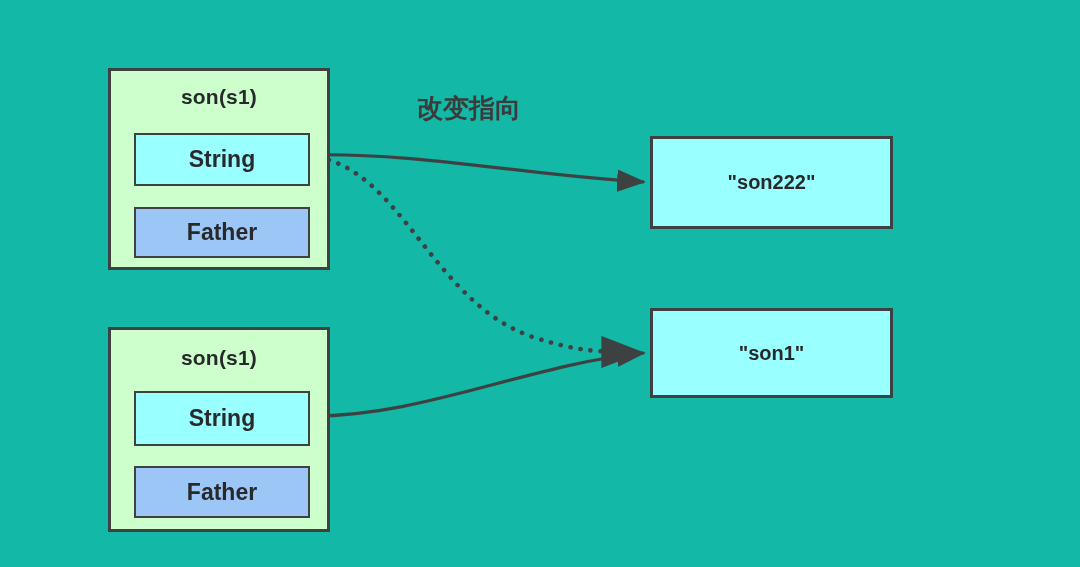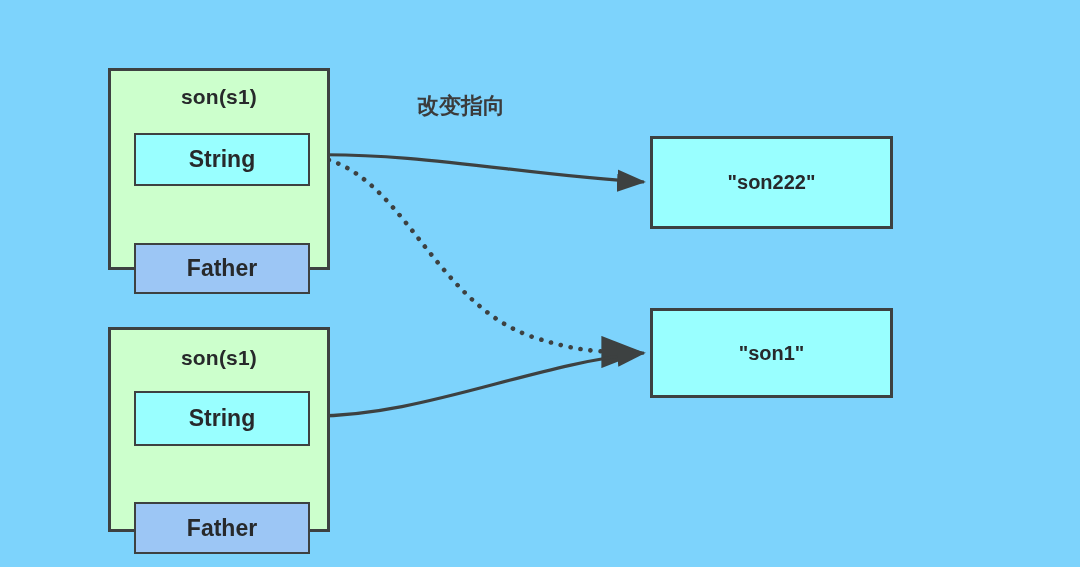--- a/index.html
+++ b/index.html
@@ -7,21 +7,21 @@
     padding: 0;
     background: #ffffff;
   }
   body {
     font-family: "Liberation Sans", "DejaVu Sans", sans-serif;
   }
   #canvas {
     position: relative;
     width: 1080px;
     height: 567px;
-    background: #7dd3fc;
+    background: #14b8a6;
     overflow: hidden;
   }
   .node {
     position: absolute;
     box-sizing: border-box;
     border: 3px solid #3d4141;
     display: flex;
     align-items: center;
     justify-content: center;
     color: #27292b;
@@ -47,40 +47,40 @@
     box-sizing: border-box;
     border: 2px solid #3d4141;
     display: flex;
     align-items: center;
     justify-content: center;
     font-size: 23px;
     font-weight: 700;
     color: #27292b;
   }
   .field-string { background: #99ffff; }
-  .field-father { background: #9cc6f5; margin-top: 36px; }
+  .field-father { background: #9cc6f5; }
 
   
   .value-box {
     position: absolute;
     box-sizing: border-box;
     border: 3px solid #3d4141;
     background: #99ffff;
     display: flex;
     align-items: center;
     justify-content: center;
     font-size: 20px;
     font-weight: 700;
     color: #27292b;
   }
 
   
   .annotation {
     position: absolute;
-    font-size: 22px;
+    font-size: 26px;
     font-weight: 700;
     color: #3b3b3b;
     white-space: nowrap;
   }
 
   #edges {
     position: absolute;
     left: 0;
     top: 0;
     width: 1080px;

